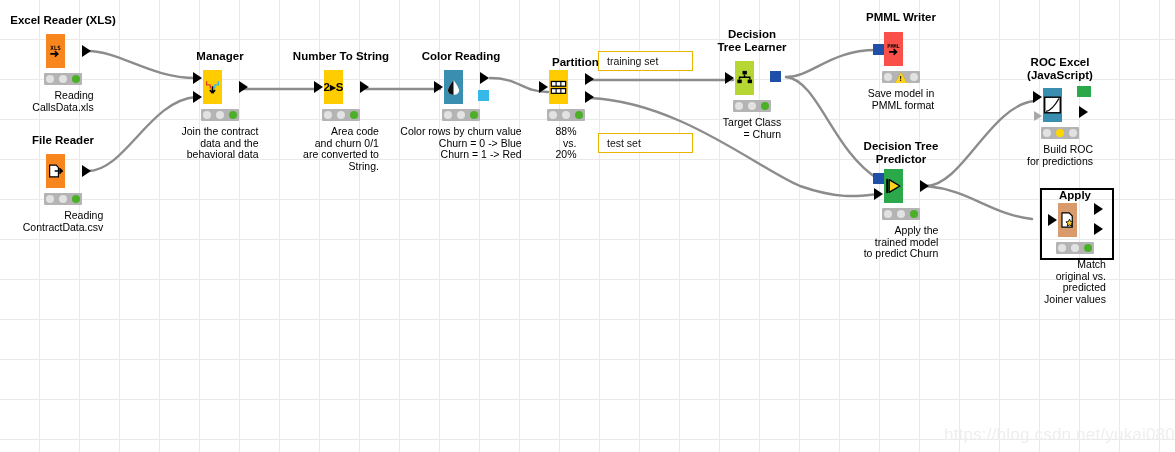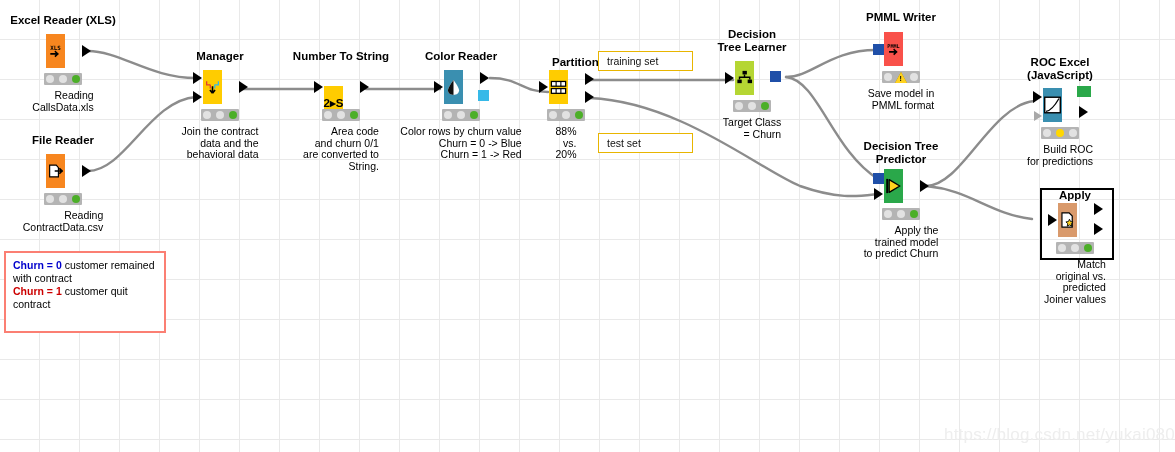--- a/index.html
+++ b/index.html
@@ -198,38 +198,38 @@
       <span class="led"></span>
       <span class="led green"></span>
     </div>
     <div class="node-desc" style="top:76px;">Join the contract
 data and the
 behavioral data</div>
   </div>
 
   <div class="node" style="left:341px;top:50px;">
     <div class="node-title" style="top:0px;">Number To String</div>
-    <div class="node-box" style="left:-17px;top:36px;background:#ffcc00;">
+    <div class="node-box" style="left:-17px;top:20px;background:#ffcc00;">
       <span style="font-family:'Liberation Sans',sans-serif;font-size:11.5px;font-weight:bold;color:#000;">2▸S</span>
     </div>
     <div class="port-in" style="left:-27px;top:31px;"></div>
     <div class="port-out" style="left:19px;top:31px;"></div>
     <div class="node-status" style="left:-19px;top:59px;">
       <span class="led"></span>
       <span class="led"></span>
       <span class="led green"></span>
     </div>
     <div class="node-desc" style="top:76px;">Area code
 and churn 0/1
 are converted to
 String.</div>
   </div>
 
   <div class="node" style="left:461px;top:50px;">
-    <div class="node-title" style="top:0px;">Color Reader</div>
+    <div class="node-title" style="top:0px;">Color Reading</div>
     <div class="node-box" style="left:-17px;top:20px;background:#3a8fb0;">
       <svg class="ico" width="24" height="24" viewBox="0 0 24 24">
         <path d="M12,3 C12,3 19,12 19,16.2 C19,19.9 15.9,22 12,22 C8.1,22 5,19.9 5,16.2 C5,12 12,3 12,3 Z" fill="#ffffff"></path>
         <path d="M12,3 C12,3 5,12 5,16.2 C5,19.9 8.1,22 12,22 Z" fill="#111111"></path>
       </svg>
     </div>
     <div class="port-sq cyan" style="left:17px;top:40px;"></div>
     <div class="port-in" style="left:-27px;top:31px;"></div>
     <div class="port-out" style="left:19px;top:22px;"></div>
     <div class="node-status" style="left:-19px;top:59px;">
@@ -371,25 +371,16 @@
       <span class="led"></span>
       <span class="led"></span>
       <span class="led green"></span>
     </div>
     <div class="node-desc" style="top:70px;">Match
 original vs.
 predicted
 Joiner values</div>
   </div>
 
-  <div class="annotation" style="left:4px;top:251px;width:162px;height:82px;">
-    <div>
-      <b class="blue">Churn = 0</b><span> customer remained</span>
-    </div>
-    <div>with contract</div>
-    <div>
-      <b class="red">Churn = 1</b><span> customer quit contract</span>
-    </div>
-  </div>
 
   <div class="watermark" style="left:944px;top:425px;">https://blog.csdn.net/yukai08008</div>
 
 </div>
 
 </body></html>

